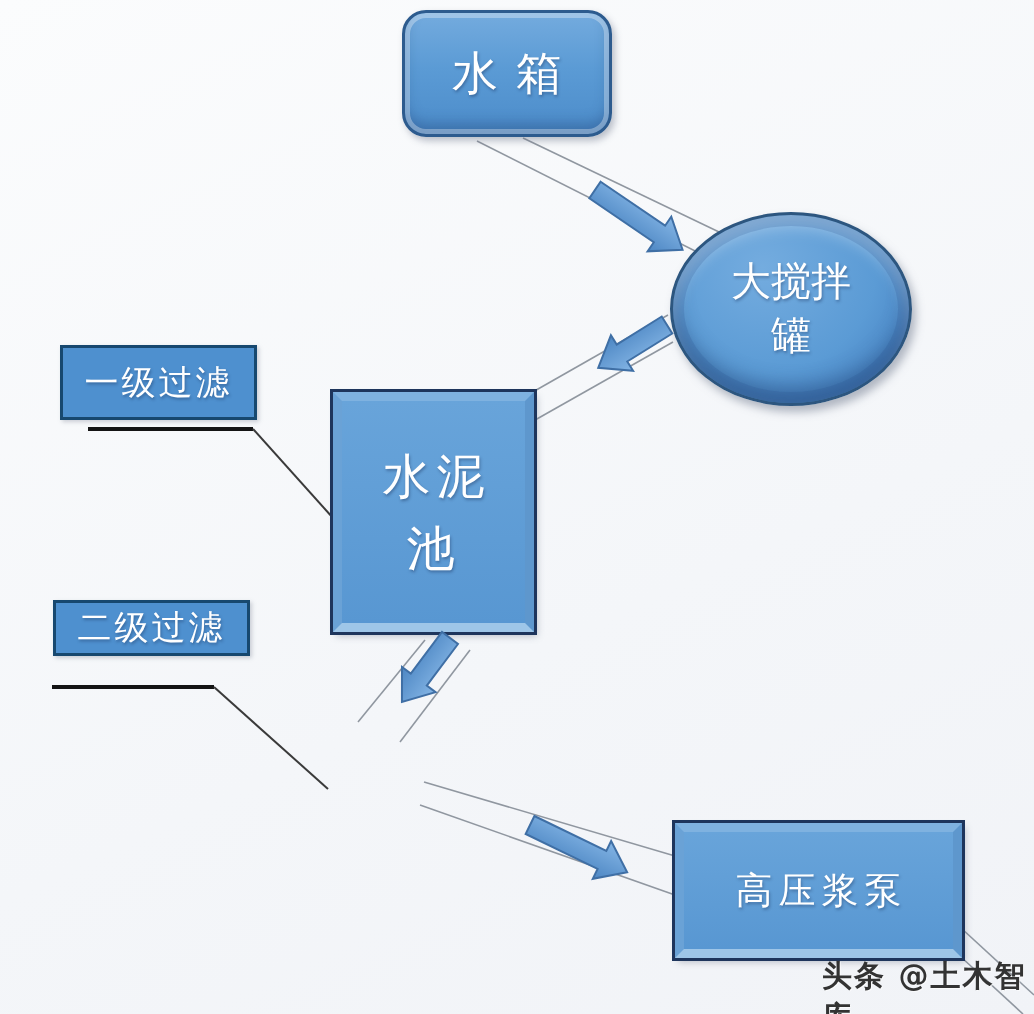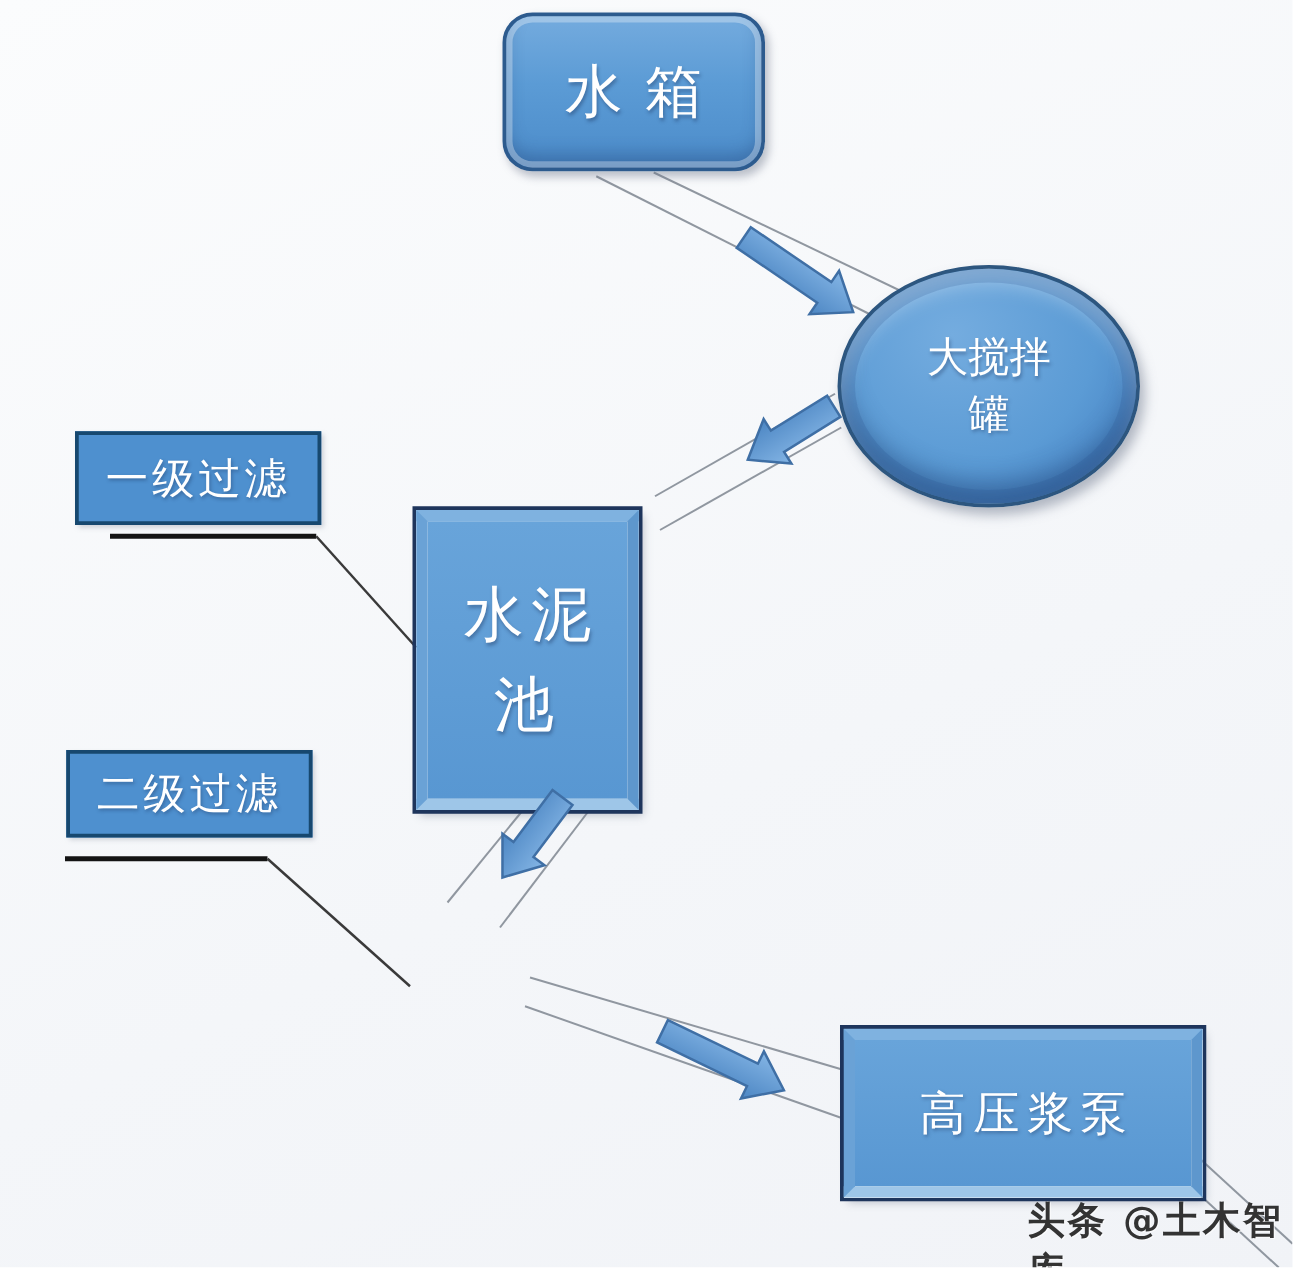--- a/index.html
+++ b/index.html
@@ -31,44 +31,44 @@
     font-size:46px;letter-spacing:18px;text-indent:18px;
   }
   .big-mixer{
     left:670px;top:212px;width:242px;height:194px;border-radius:50%;
     background:radial-gradient(ellipse at 38% 28%,#74acdf 0%,#5b9bd5 55%,#4c89c8 78%,#3e72ab 100%);
     border:3px solid #2d567f;
     box-shadow:inset 0 0 0 11px rgba(40,80,140,.20),
                inset 0 12px 16px rgba(255,255,255,.35),
                inset 0 -16px 20px rgba(25,55,105,.45),
                4px 6px 9px rgba(110,120,140,.5);
-    font-size:33px;line-height:1.35;
+    font-size:40px;line-height:1.35;font-family:Liberation Serif, serif;
   }
   .bevel-box{
     background:linear-gradient(180deg,#68a4da 0%,#5897d2 100%);
     border-style:solid;border-width:9px;
     border-color:#7fb2e0 #5e97cd #9ec6e8 #6aa2d6;
     box-shadow:0 0 0 3px #1e355c,3px 4px 7px rgba(110,120,140,.45);
   }
   .cement-pool{
-    left:333px;top:408px;width:178px;height:240px;
+    left:333px;top:392px;width:201px;height:240px;
     font-size:48px;line-height:1.5;letter-spacing:6px;text-indent:6px;
   }
   .pump{
     left:675px;top:823px;width:287px;height:135px;
     font-size:37px;letter-spacing:6px;text-indent:6px;
   }
   .label-box{
     background:#4e90cf;
     border:3px solid #17486f;
     font-size:34px;letter-spacing:3px;
     box-shadow:2px 2px 4px rgba(120,130,145,.35);
   }
   .filter-1{left:60px;top:345px;width:197px;height:75px;text-align:right;}
-  .filter-2{left:53px;top:600px;width:197px;height:70px;}
+  .filter-2{left:53px;top:600px;width:197px;height:56px;}
   .small-mixer{
     left:268px;top:720px;width:169px;height:100px;border-radius:50%;
     background:radial-gradient(ellipse at 38% 28%,#74acdf 0%,#5b9bd5 55%,#4c89c8 78%,#3e72ab 100%);
     border:2px solid #2d567f;
     box-shadow:inset 0 0 0 7px rgba(40,80,140,.20),
                inset 0 8px 10px rgba(255,255,255,.35),
                inset 0 -10px 12px rgba(25,55,105,.45),
                3px 4px 7px rgba(110,120,140,.5);
     font-size:30px;line-height:1.25;
   }

